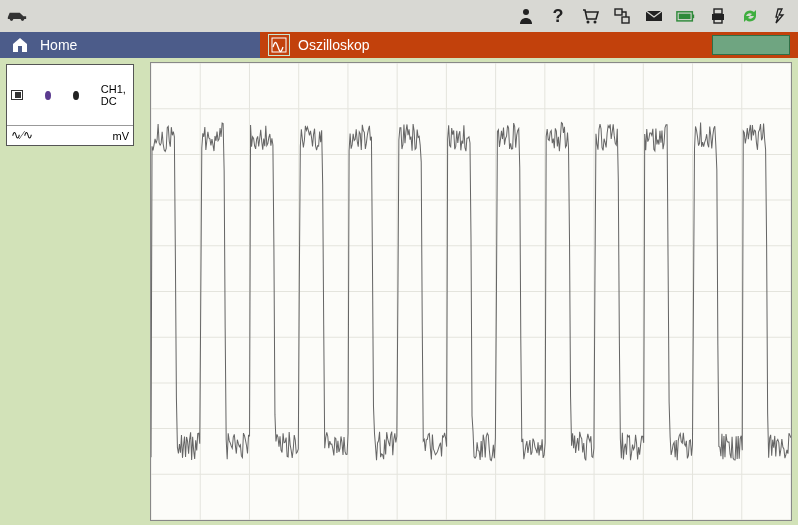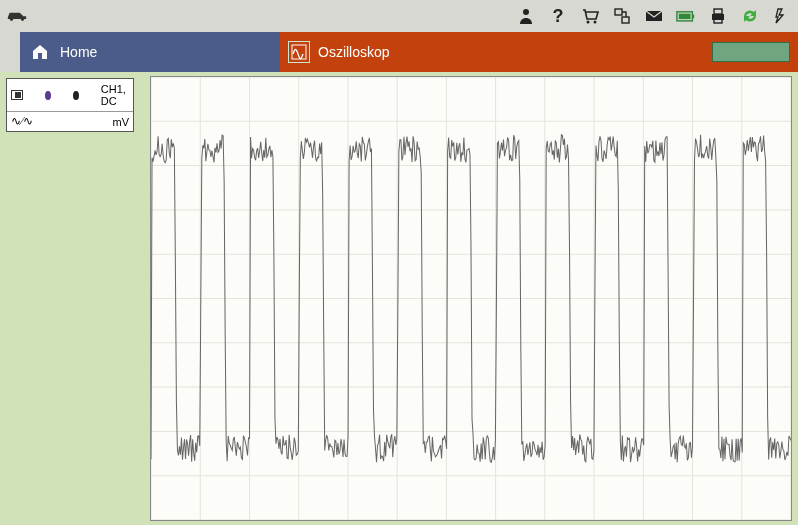--- a/index.html
+++ b/index.html
@@ -12,24 +12,23 @@
     display: flex;
     align-items: center;
     padding: 0 6px;
   }
   .top-left-icon { width: 22px; height: 16px; }
   .top-spacer { flex: 1; }
   .top-icons { display: flex; gap: 12px; align-items: center; }
   .top-icons .ticon { width: 20px; height: 20px; display:flex; align-items:center; justify-content:center; }
 
   .tab-row {
-    height: 40px;
+    height: 26px;
     display: flex;
     background: #d8d8d3;
-    margin-left: 20px;
   }
   .tab-home {
     width: 260px;
     background: #4c5c8a;
     color: #fff;
     display: flex;
     align-items: center;
     padding-left: 10px;
     gap: 10px;
     font-size: 14px;
@@ -69,21 +68,21 @@
   .channel-box {
     background: #fff;
     border: 1px solid #555;
     font-size: 11px;
     width: 128px;
   }
   .channel-row1 {
     display: flex;
     align-items: center;
     gap: 22px;
-    padding: 4px 4px;
+    padding: 18px 4px;
     border-bottom: 1px solid #999;
     justify-content: space-between;
   }
   .ch-swatch { width:18px; height:10px; border:1px solid #333; background:#fff; position:relative;}
   .ch-swatch::after{content:"";position:absolute;right:1px;top:1px;width:6px;height:6px;background:#333;}
   .dot { width:9px; height:9px; border-radius:50%; }
   .dot.purple { background:#5b3b8f; }
   .dot.black  { background:#222; }
   .channel-row2 {
     display: flex;

